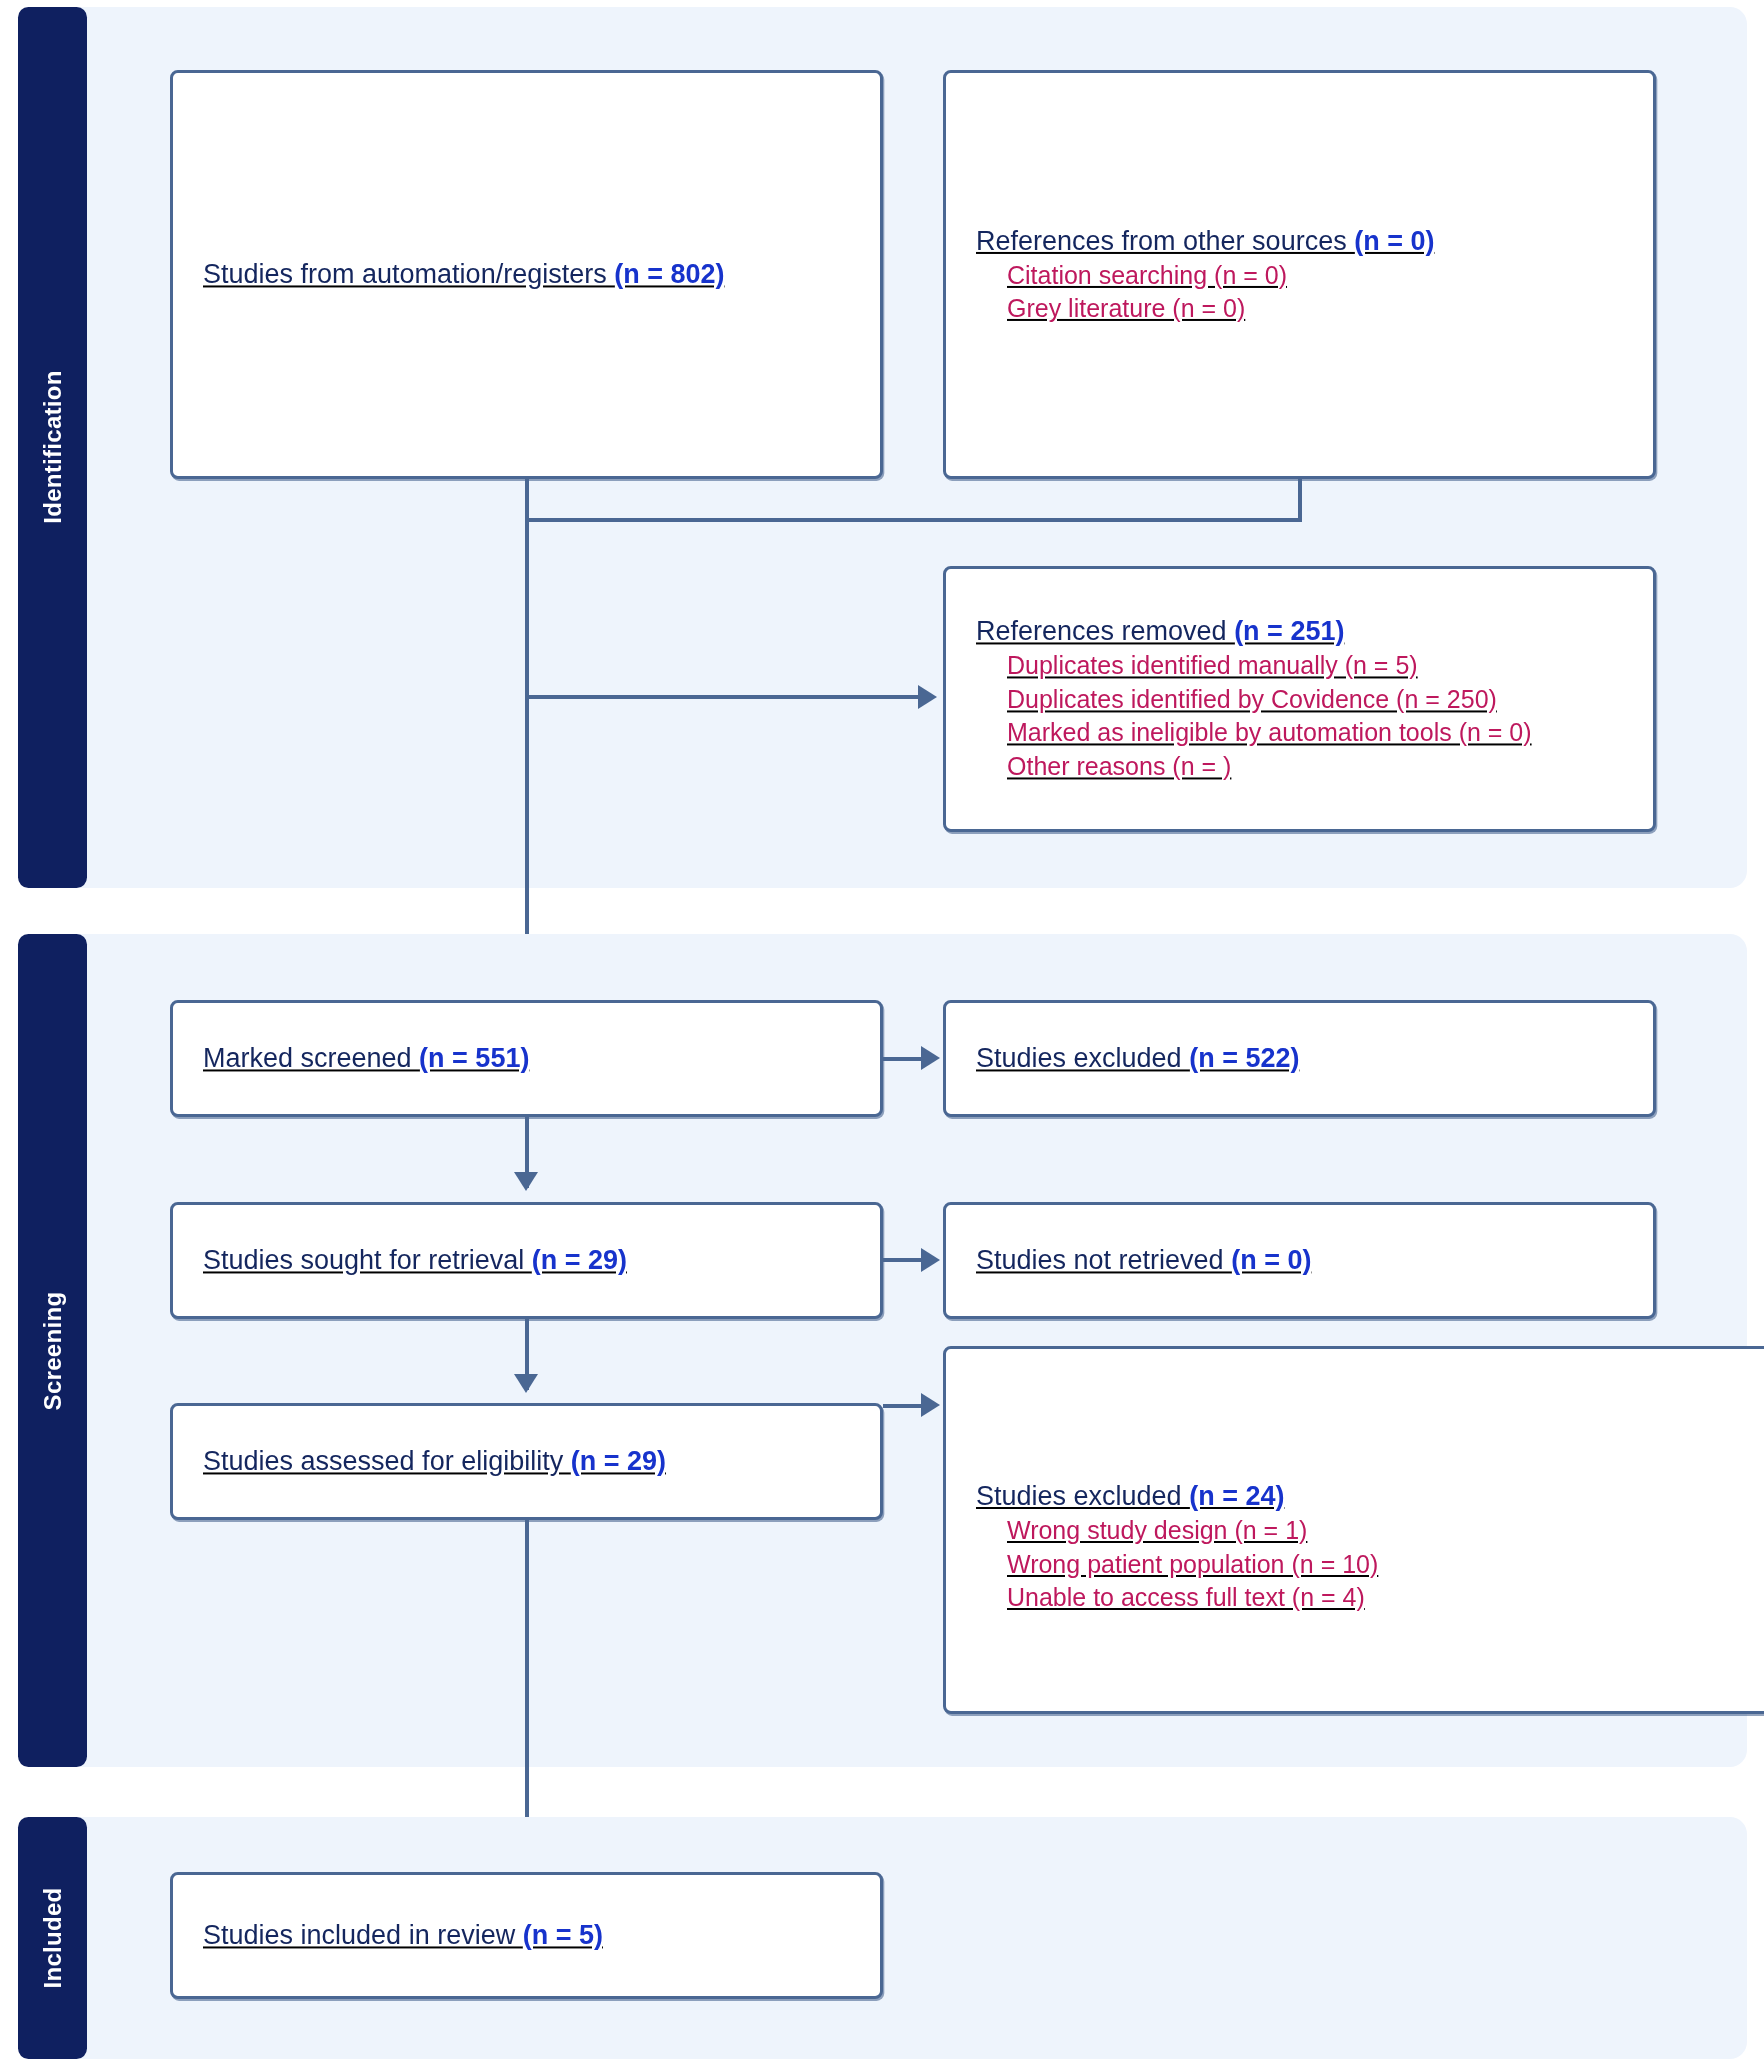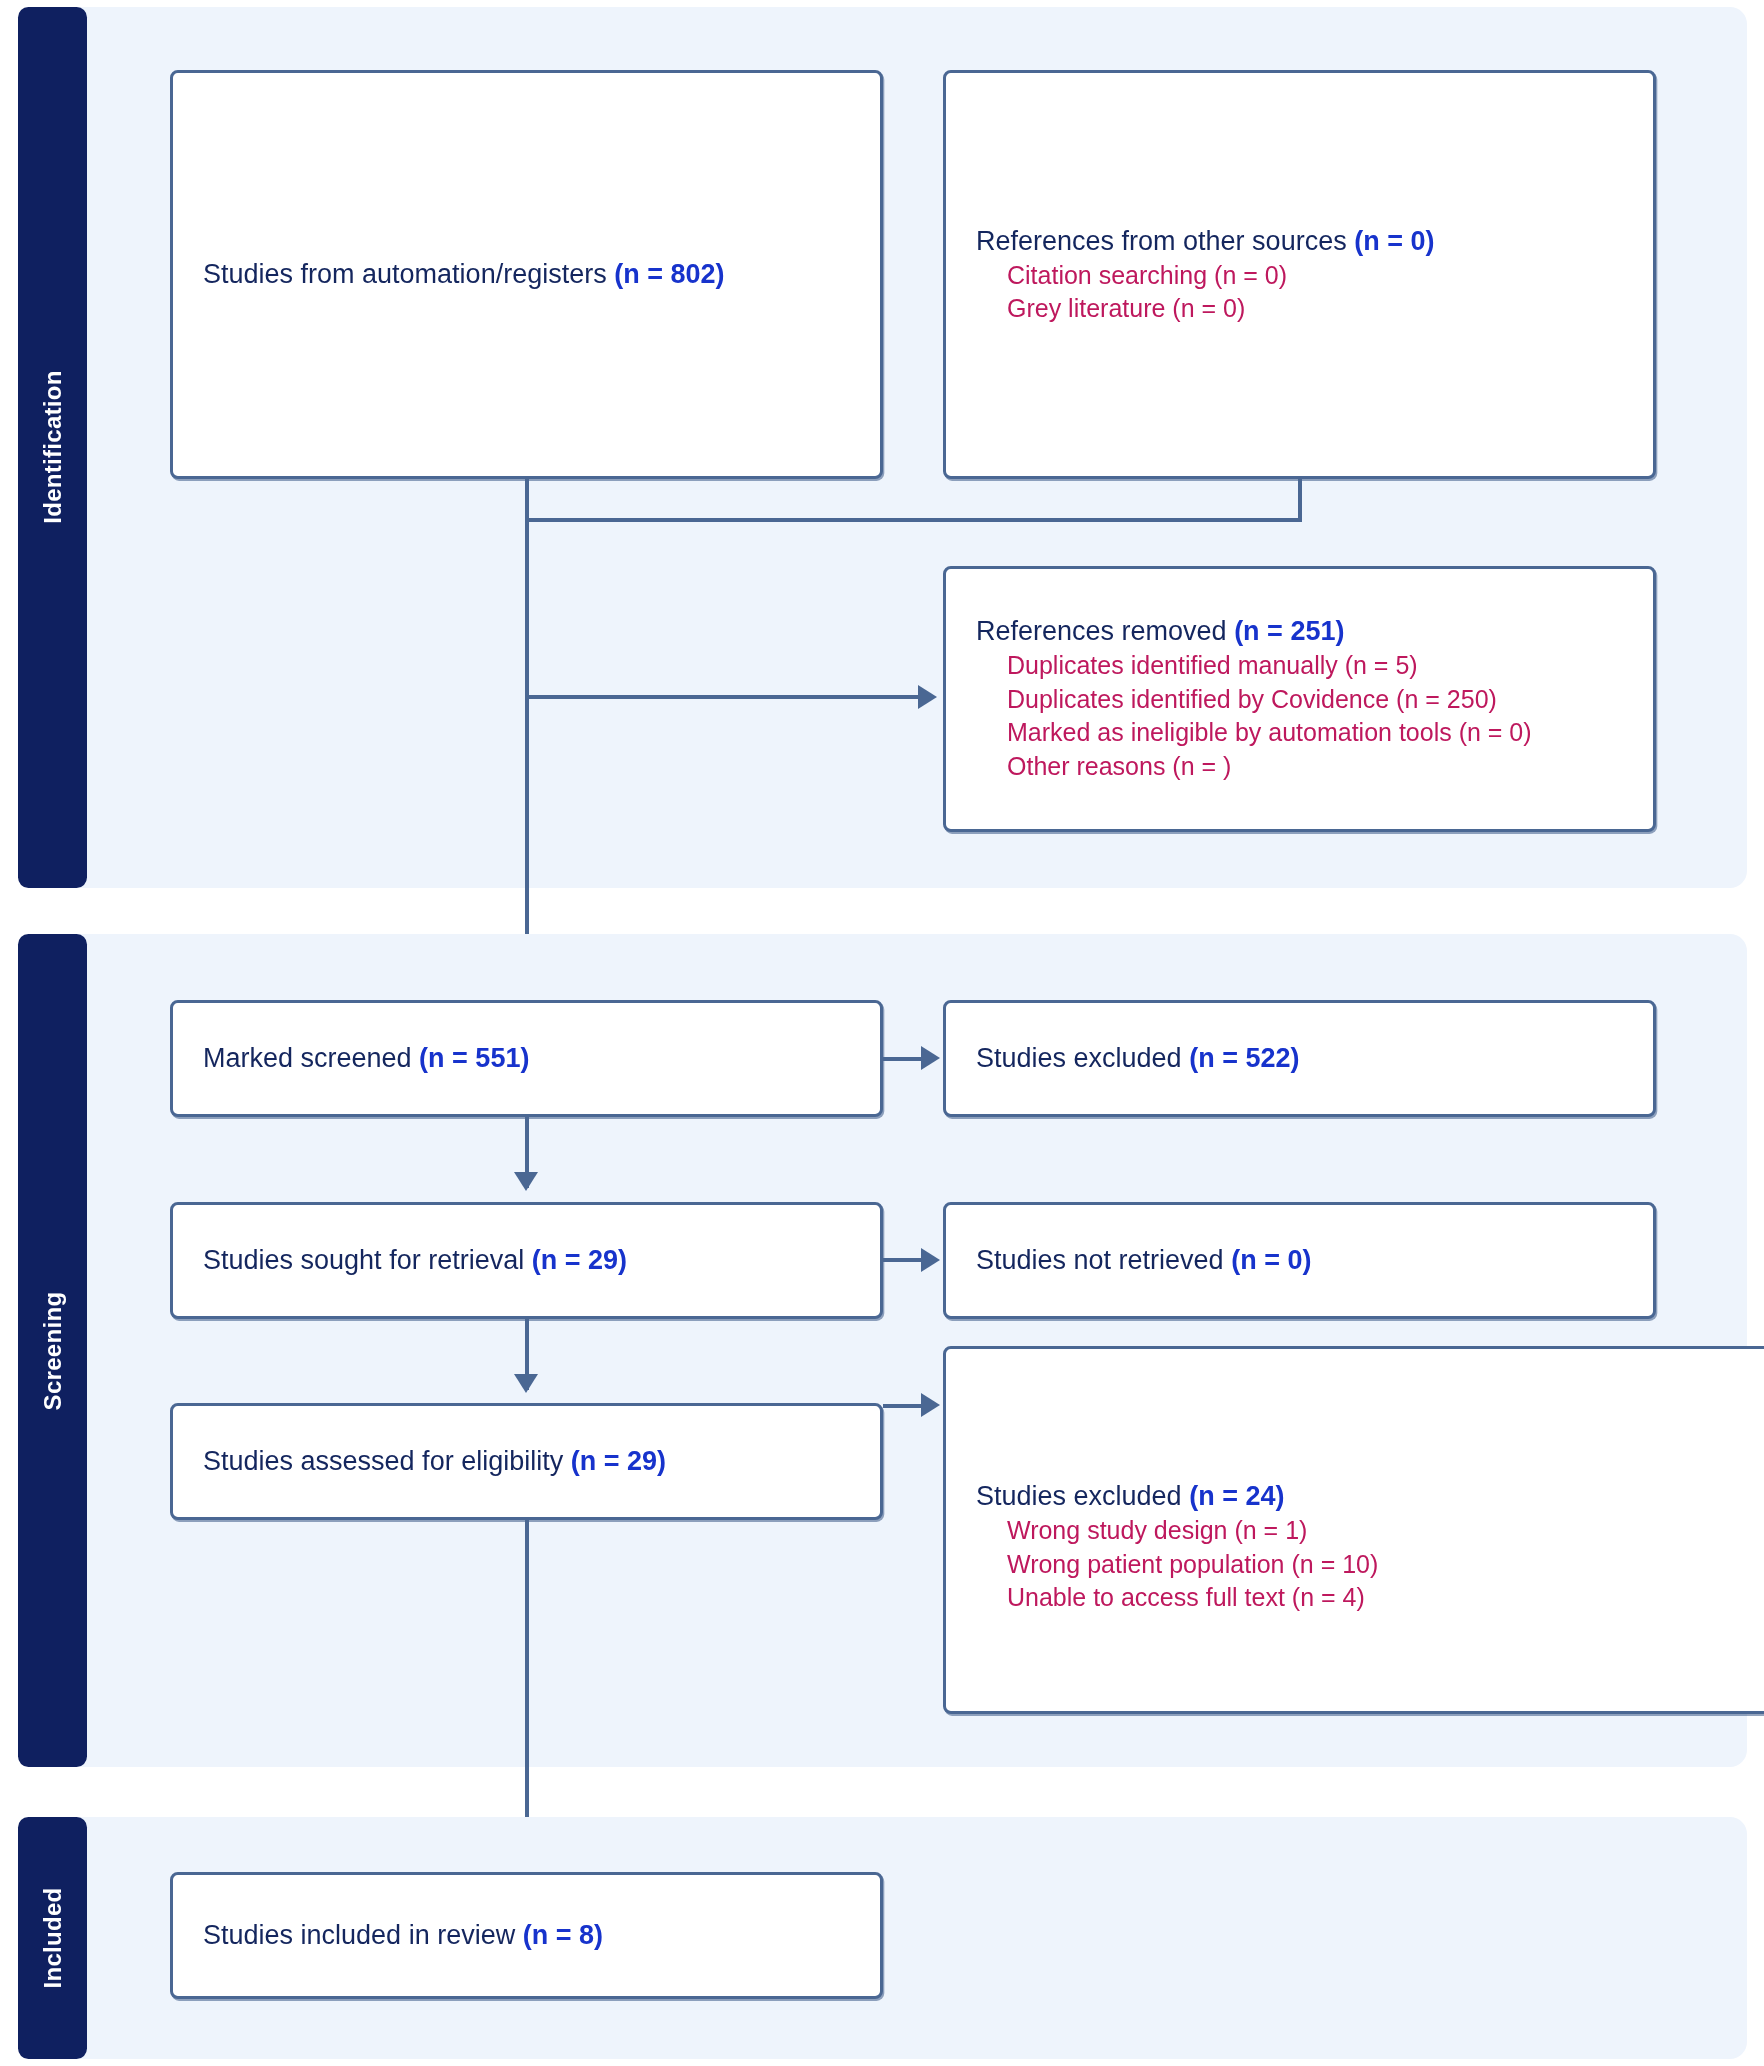--- a/index.html
+++ b/index.html
@@ -49,20 +49,21 @@
     border-radius:7.8px;
     box-sizing:border-box;
     box-shadow:1.3px 1.9px 0 0 rgba(60,90,135,.55);
   }
   .box-inner{
     position:absolute;
     left:30px;
     right:15.6px;
     top:50%;
     transform:translateY(-50%);
+    text-decoration:underline;
   }
   .box-inner.topalign{
     top:auto;
     transform:none;
   }
   .line{
     font-size:26px;
     line-height:1.30;
     color:#14265e;
     white-space:nowrap;
@@ -226,19 +227,19 @@
   <div class="arrow-down" style="left:514px;top:1851px;"></div>
 
   <div class="panel" style="left:18px;top:1817px;width:1729px;height:242px;"></div>
   <div class="sidebar" style="left:18px;top:1817px;width:69px;height:242px;">
     <span class="sidebar-label">Included</span>
   </div>
 
   <div class="box" style="left:170px;top:1872px;width:713px;height:127px;">
     <div class="box-inner">
       <div class="line head">
-        <span>Studies included in review </span><span class="nb">(n = 8)</span>
+        <span>Studies included in review </span><span class="nb">(n = 5)</span>
       </div>
     </div>
   </div>
 
 </div>
 
 
 </body></html>

